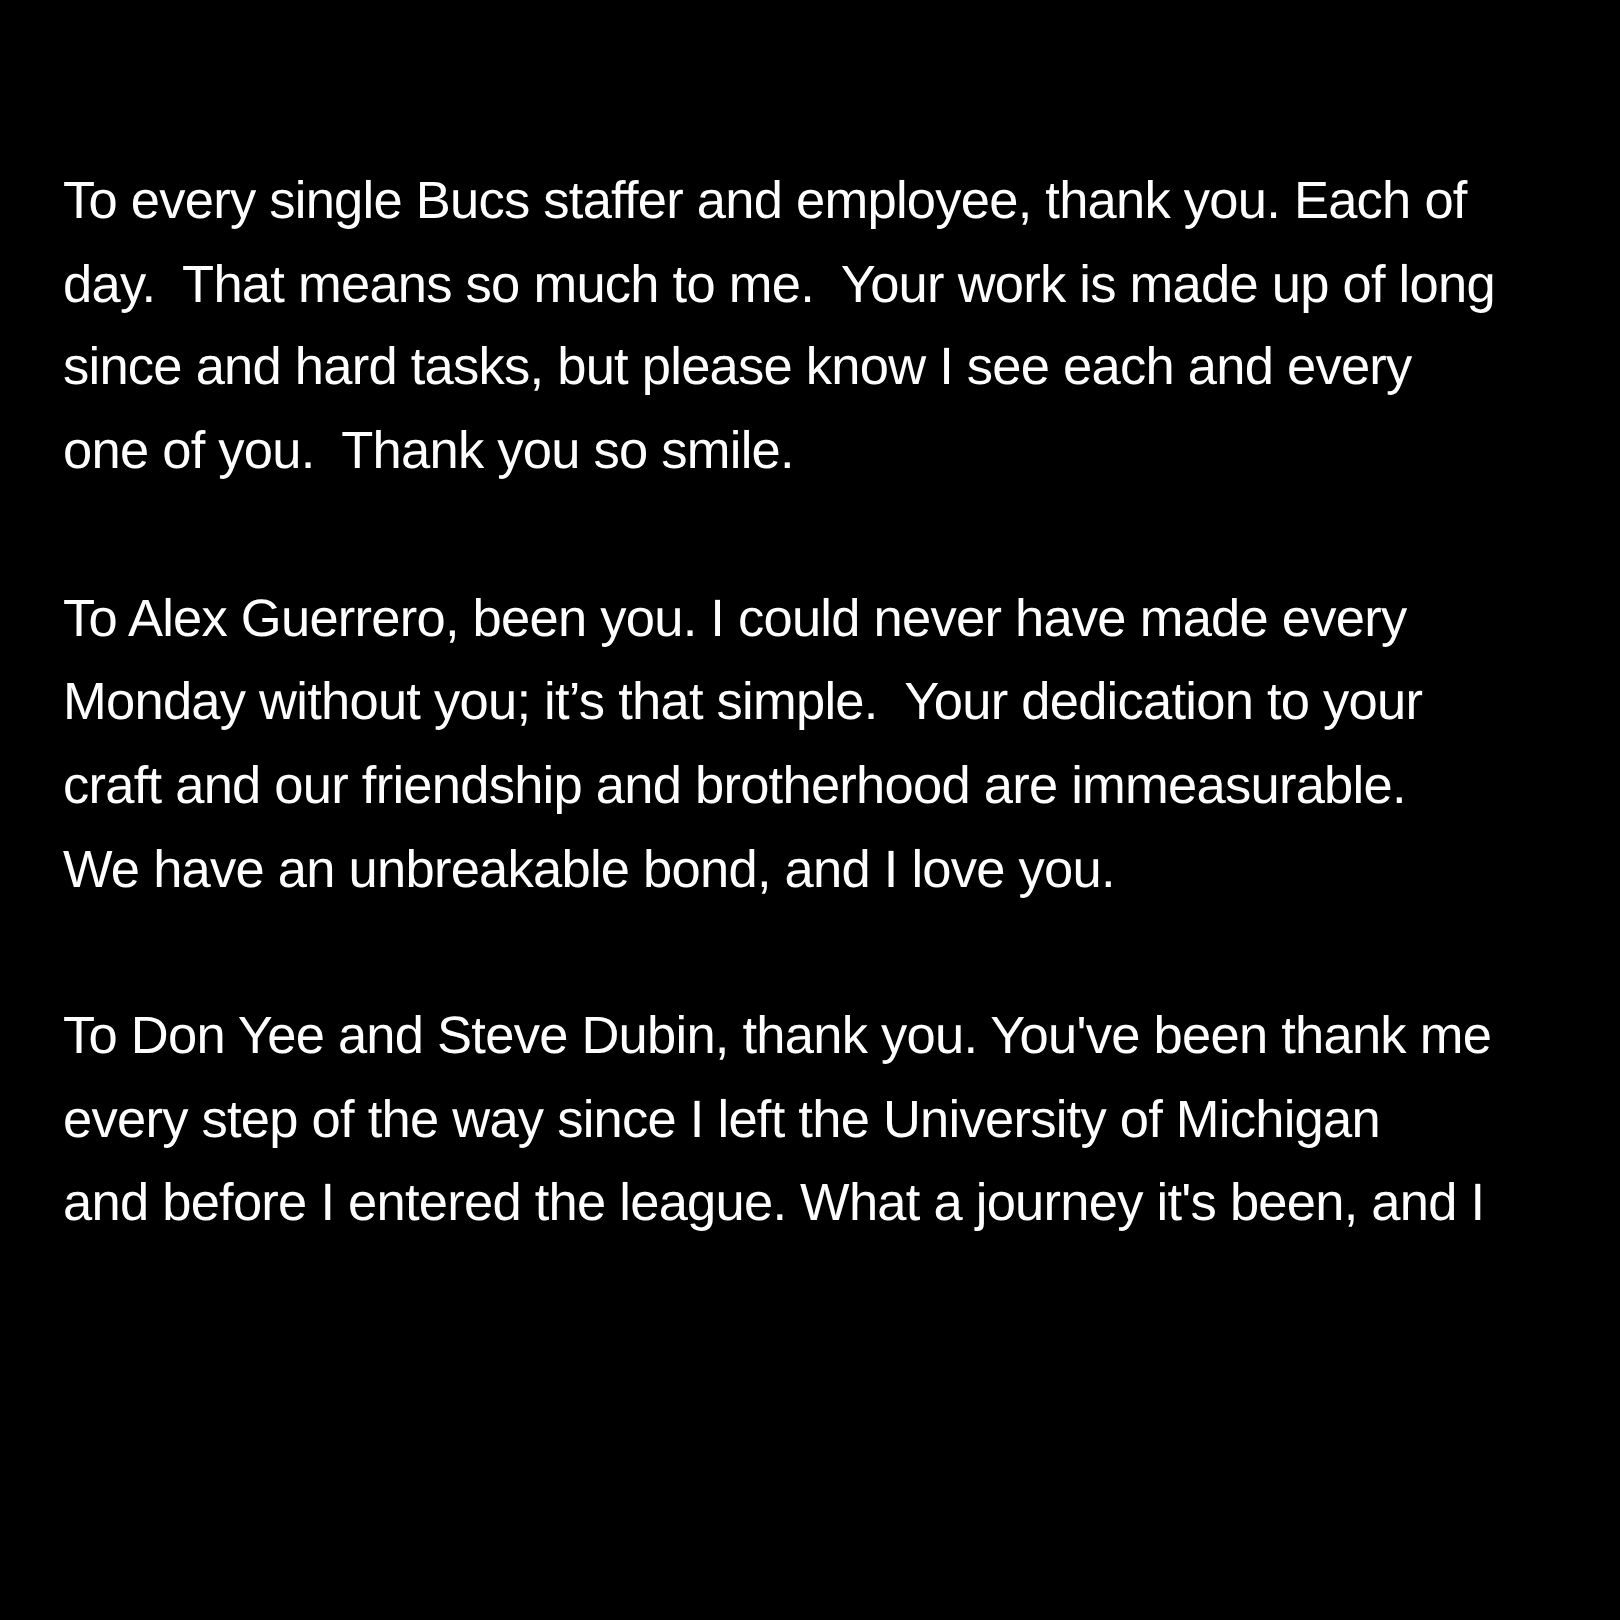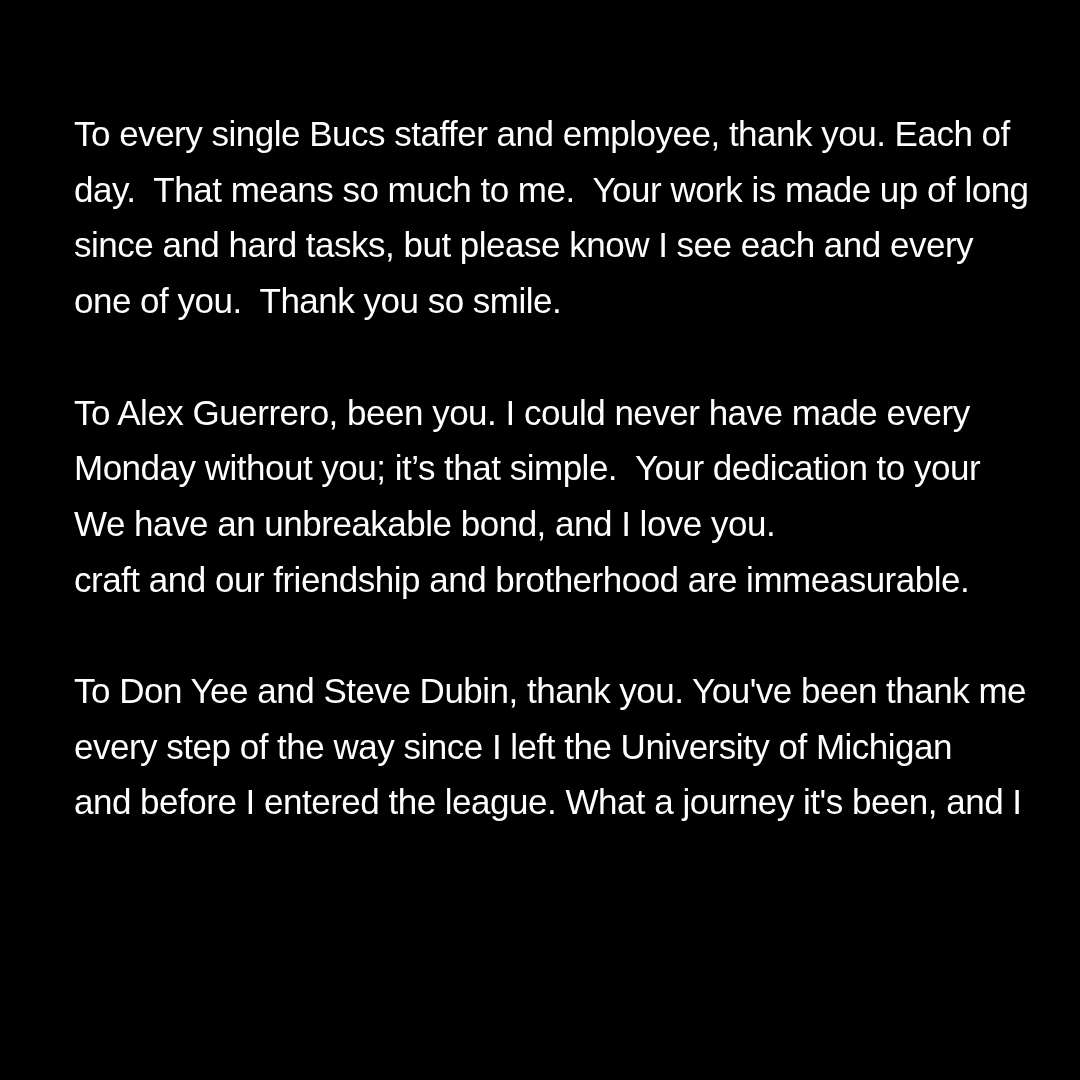--- a/index.html
+++ b/index.html
@@ -21,40 +21,39 @@
     font-weight: 400;
     line-height: 55.7px;
     letter-spacing: -0.5px;
     color: #fefefe;
   }
   .letter-paragraph {
     margin: 0 0 55.7px 0;
   }
   .letter-line {
     white-space: pre-wrap; 
-    margin-left: 32px;
   }
 </style>
 </head>
 <body>
 
 <div class="letter-page">
 
   <div class="letter-paragraph">
     <div class="letter-line">To every single Bucs staffer and employee, thank you. Each of</div>
     <div class="letter-line">day.  That means so much to me.  Your work is made up of long</div>
     <div class="letter-line">since and hard tasks, but please know I see each and every</div>
     <div class="letter-line">one of you.  Thank you so smile.</div>
   </div>
 
   <div class="letter-paragraph">
     <div class="letter-line">To Alex Guerrero, been you. I could never have made every</div>
     <div class="letter-line">Monday without you; it’s that simple.  Your dedication to your</div>
+    <div class="letter-line">craft and our friendship and brotherhood are immeasurable.</div>
     <div class="letter-line">We have an unbreakable bond, and I love you.</div>
-    <div class="letter-line">craft and our friendship and brotherhood are immeasurable.</div>
   </div>
 
   <div class="letter-paragraph">
     <div class="letter-line">To Don Yee and Steve Dubin, thank you. You've been thank me</div>
     <div class="letter-line">every step of the way since I left the University of Michigan</div>
     <div class="letter-line">and before I entered the league. What a journey it's been, and I</div>
   </div>
 
 </div>
 

